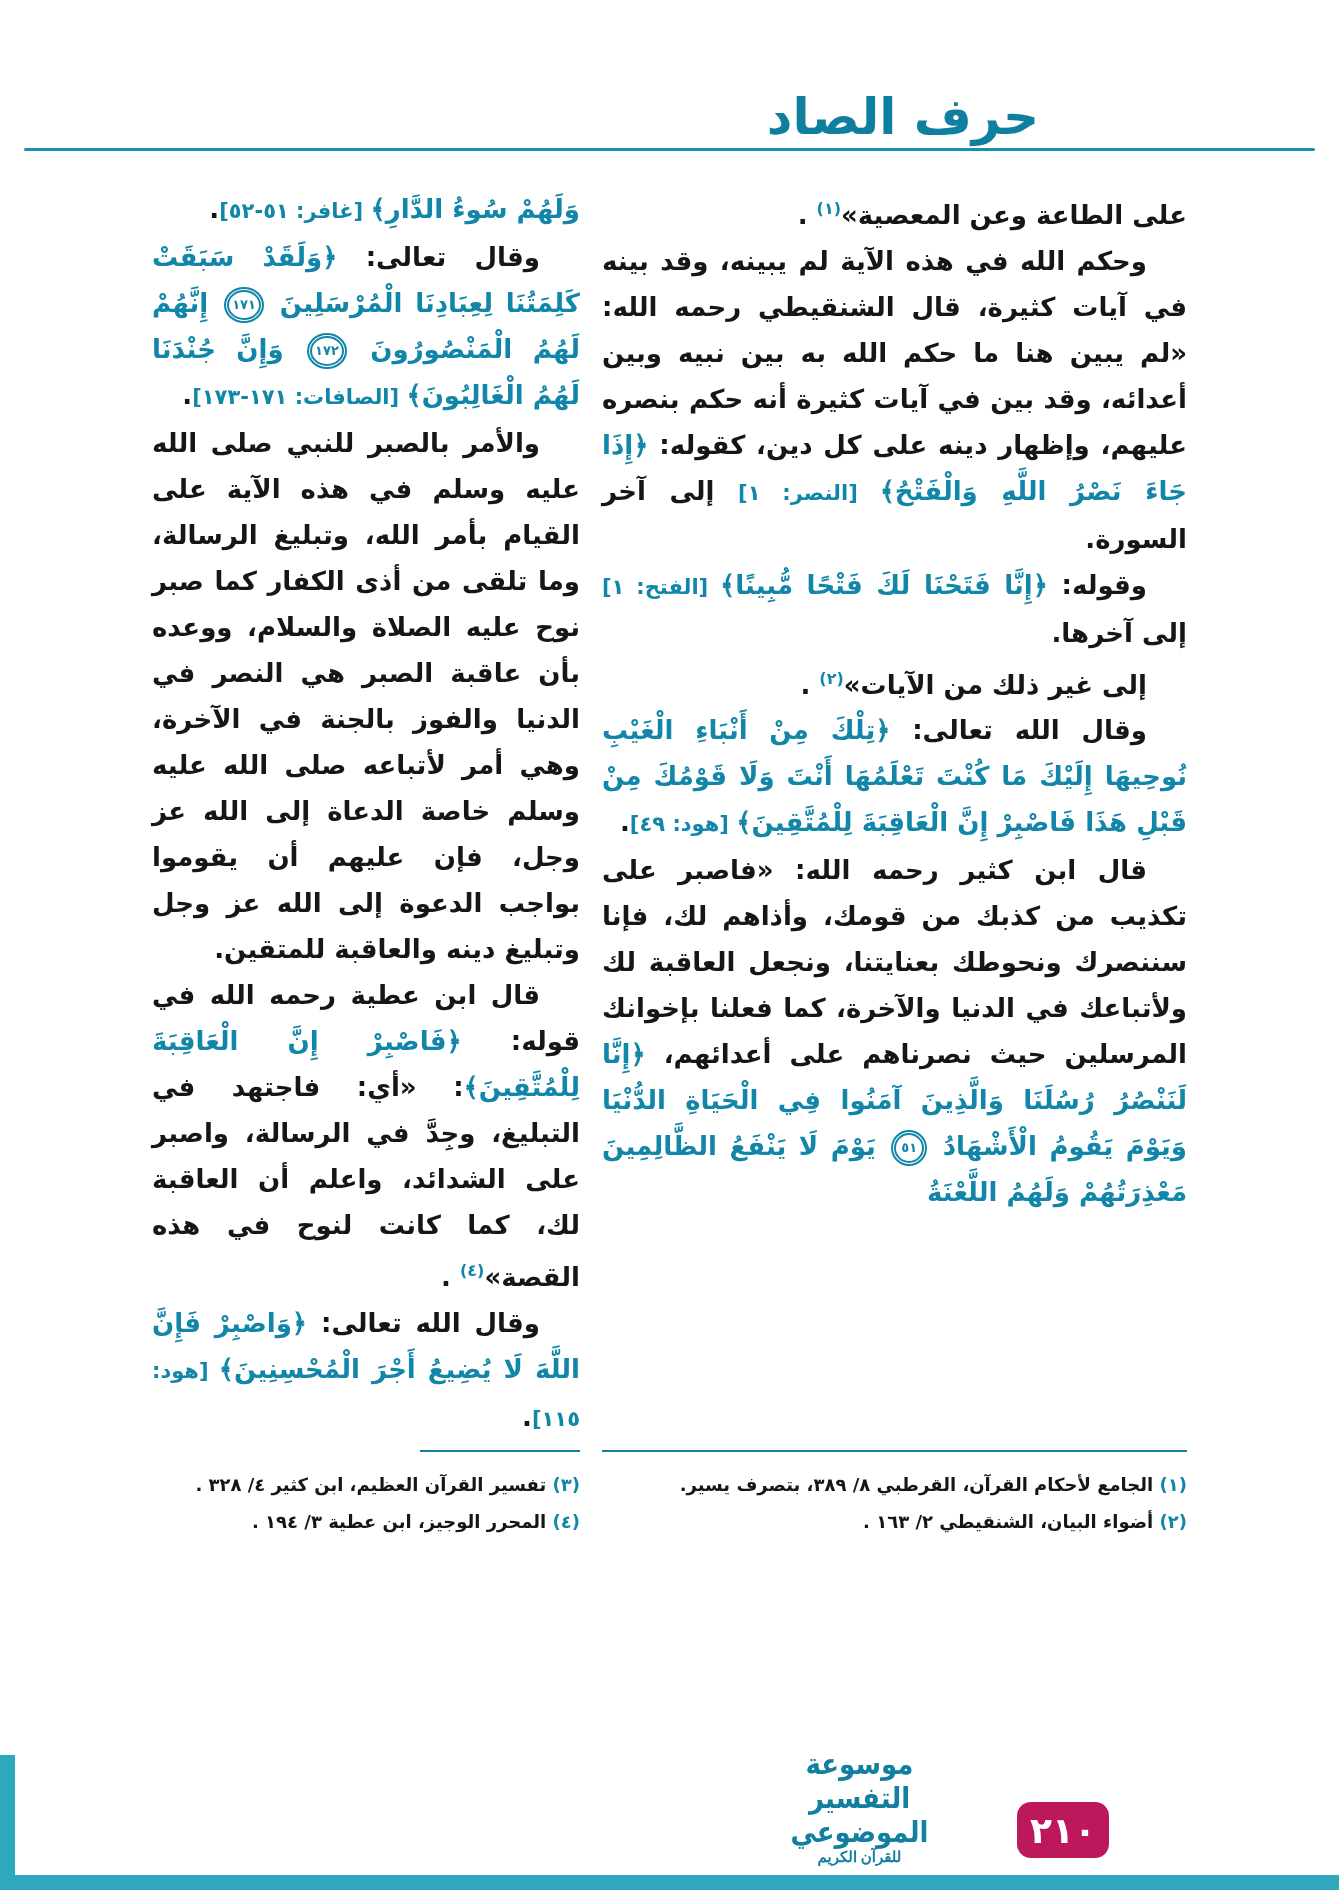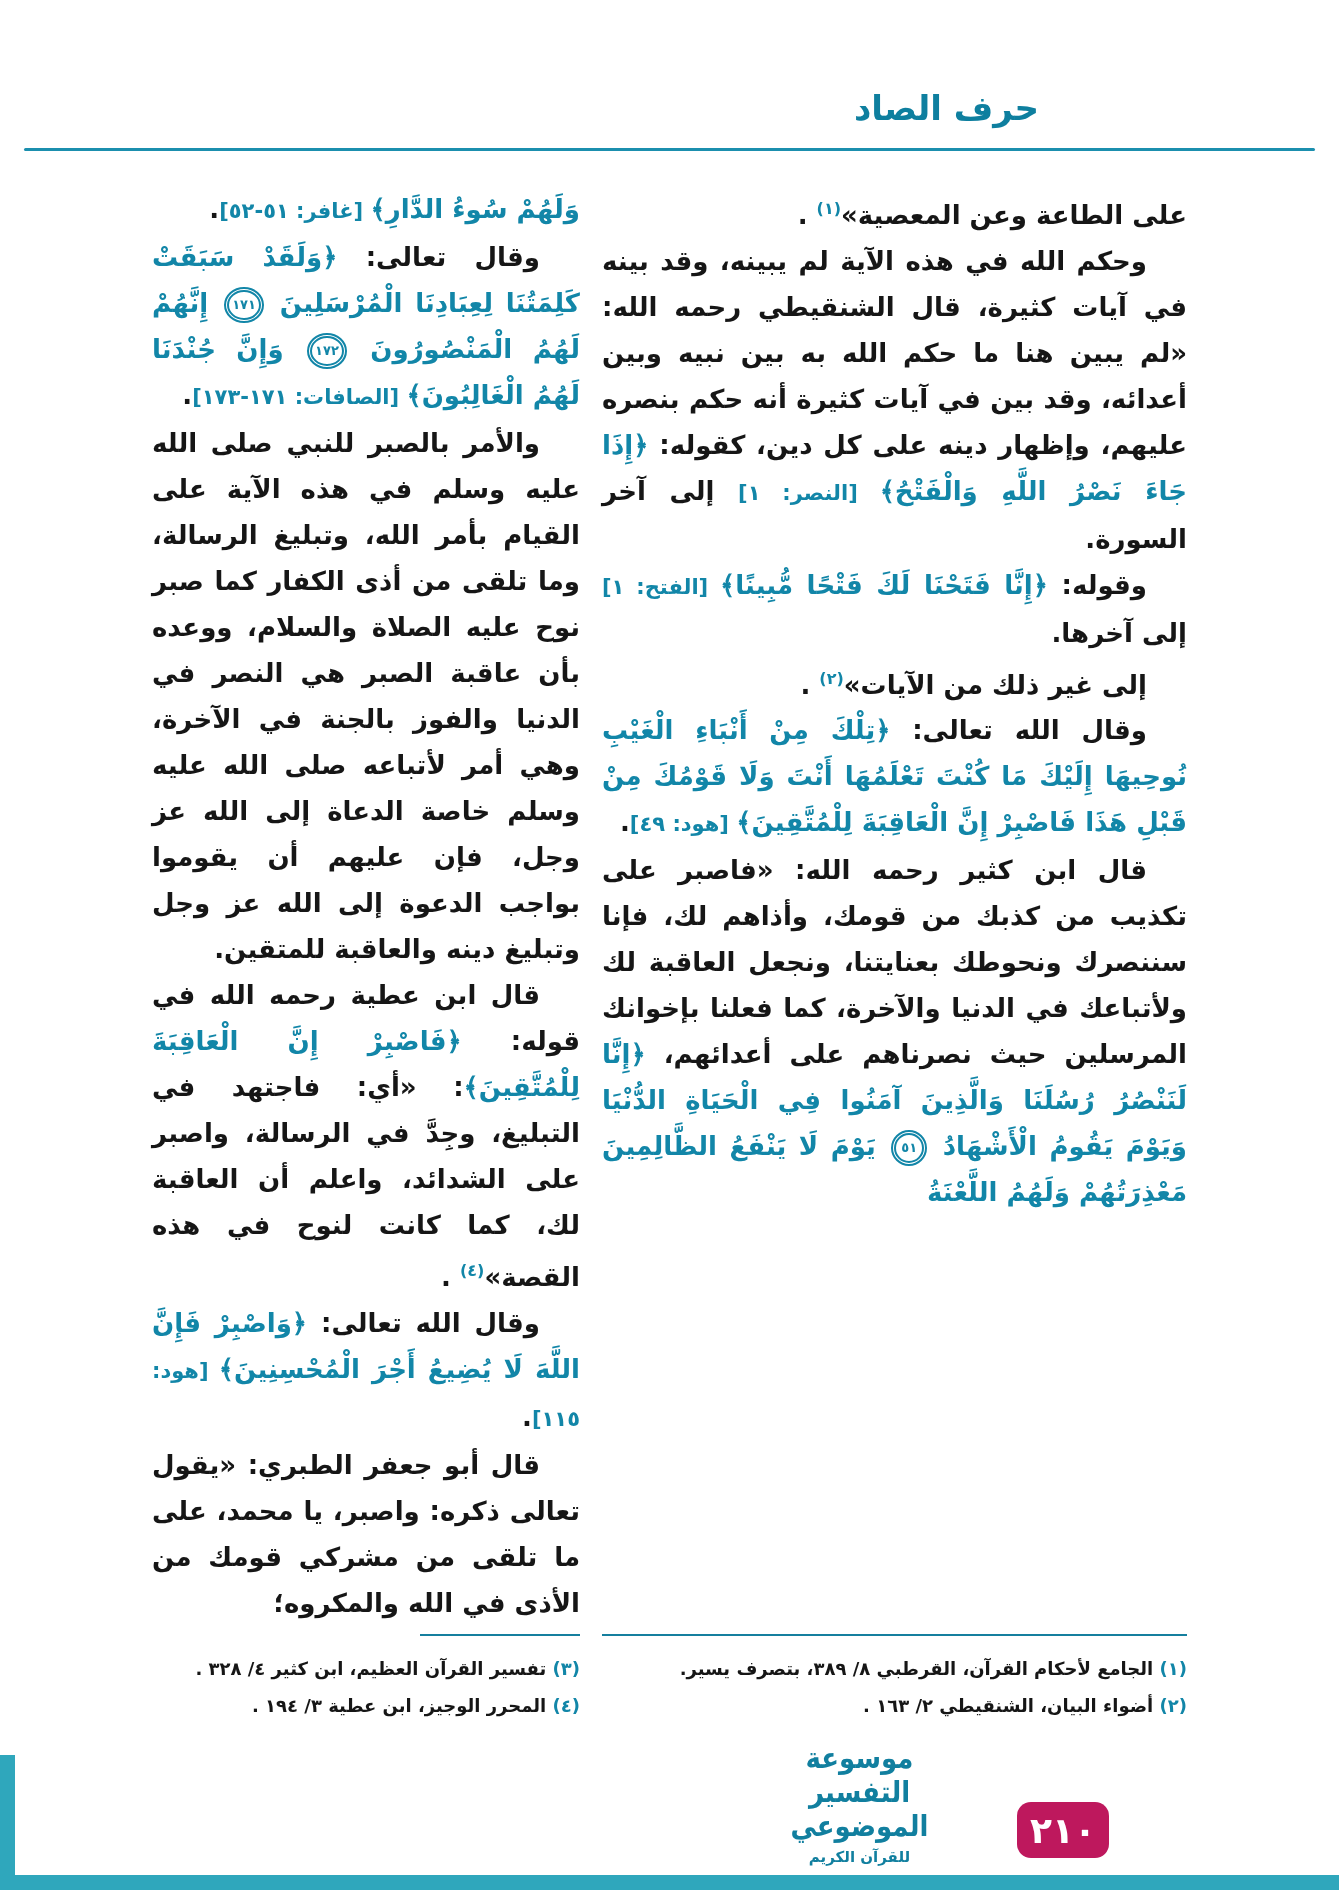--- a/index.html
+++ b/index.html
@@ -11,21 +11,21 @@
     background:#ffffff;
     direction:rtl;
     font-family:"DejaVu Sans","Liberation Sans",sans-serif;
     color:#161616;
     overflow:hidden;
   }
 
   
   .header-title {
     position:absolute; top:88px; right:300px;
-    font-size:34px; font-weight:bold; color:#0e7f9f;
+    font-size:50px; font-weight:bold; color:#0e7f9f;
     letter-spacing:0.5px;
   }
   .header-rule {
     position:absolute; top:148px; right:24px; left:24px;
     height:3px; background:#1b8fae; border-radius:2px;
   }
 
   
   .content {
     position:absolute; top:186px; right:152px; left:152px;
@@ -83,21 +83,21 @@
     font-size:36px; font-weight:bold;
   }
   .logo {
     position:absolute; right:372px; bottom:24px;
     width:215px; text-align:center; color:#117f9f;
   }
   .logo-line1 {
     font-size:26px; font-weight:bold;
     transform:scaleY(1.12); letter-spacing:-1px;
   }
-  .logo-line2 { font-size:15px; font-weight:bold; margin-top:11px; }
+  .logo-line2 { font-size:15px; font-weight:bold; margin-top:5px;font-family:Liberation Serif, serif; }
 </style>
 </head>
 <body>
 
 <div class="page">
 
   <div class="header-title">حرف الصاد</div>
   <div class="header-rule"></div>
 
   <div class="content">
@@ -120,21 +120,20 @@
       </div>
     </div>
 
     <div class="col col-left">
       <div id="col-left-paras">
           <p class="para"><span class="seg-quran">وَلَهُمْ سُوءُ الدَّارِ﴾</span><span class="seg-ref"> [غافر: ٥١-٥٢]</span><span class="seg-body">.</span></p>
           <p class="para indent"><span class="seg-body">وقال تعالى: </span><span class="seg-quran">﴿وَلَقَدْ سَبَقَتْ كَلِمَتُنَا لِعِبَادِنَا الْمُرْسَلِينَ </span><span class="seg-ayah">١٧١</span><span class="seg-quran"> إِنَّهُمْ لَهُمُ الْمَنْصُورُونَ </span><span class="seg-ayah">١٧٢</span><span class="seg-quran"> وَإِنَّ جُنْدَنَا لَهُمُ الْغَالِبُونَ﴾</span><span class="seg-ref"> [الصافات: ١٧١-١٧٣]</span><span class="seg-body">.</span></p>
           <p class="para indent"><span class="seg-body">والأمر بالصبر للنبي صلى الله عليه وسلم في هذه الآية على القيام بأمر الله، وتبليغ الرسالة، وما تلقى من أذى الكفار كما صبر نوح عليه الصلاة والسلام، ووعده بأن عاقبة الصبر هي النصر في الدنيا والفوز بالجنة في الآخرة، وهي أمر لأتباعه صلى الله عليه وسلم خاصة الدعاة إلى الله عز وجل، فإن عليهم أن يقوموا بواجب الدعوة إلى الله عز وجل وتبليغ دينه والعاقبة للمتقين.</span></p>
           <p class="para indent"><span class="seg-body">قال ابن عطية رحمه الله في قوله: </span><span class="seg-quran">﴿فَاصْبِرْ إِنَّ الْعَاقِبَةَ لِلْمُتَّقِينَ﴾</span><span class="seg-body">: «أي: فاجتهد في التبليغ، وجِدَّ في الرسالة، واصبر على الشدائد، واعلم أن العاقبة لك، كما كانت لنوح في هذه القصة»</span><span class="seg-fn">(٤)</span><span class="seg-body"> .</span></p>
           <p class="para indent"><span class="seg-body">وقال الله تعالى: </span><span class="seg-quran">﴿وَاصْبِرْ فَإِنَّ اللَّهَ لَا يُضِيعُ أَجْرَ الْمُحْسِنِينَ﴾</span><span class="seg-ref"> [هود: ١١٥]</span><span class="seg-body">.</span></p>
-          <p class="para indent"><span class="seg-body">قال أبو جعفر الطبري: «يقول تعالى ذكره: واصبر، يا محمد، على ما تلقى من مشركي قومك من الأذى في الله والمكروه؛</span></p>
         </div>
       <div class="fn-block">
         <div class="fn-divider short"></div>
         <div id="fn-left">
             <div class="footnote"><span class="fn-num">(٣) </span><span class="fn-text">تفسير القرآن العظيم، ابن كثير ٤/ ٣٢٨ .</span></div>
             <div class="footnote"><span class="fn-num">(٤) </span><span class="fn-text">المحرر الوجيز، ابن عطية ٣/ ١٩٤ .</span></div>
           </div>
       </div>
     </div>
 

